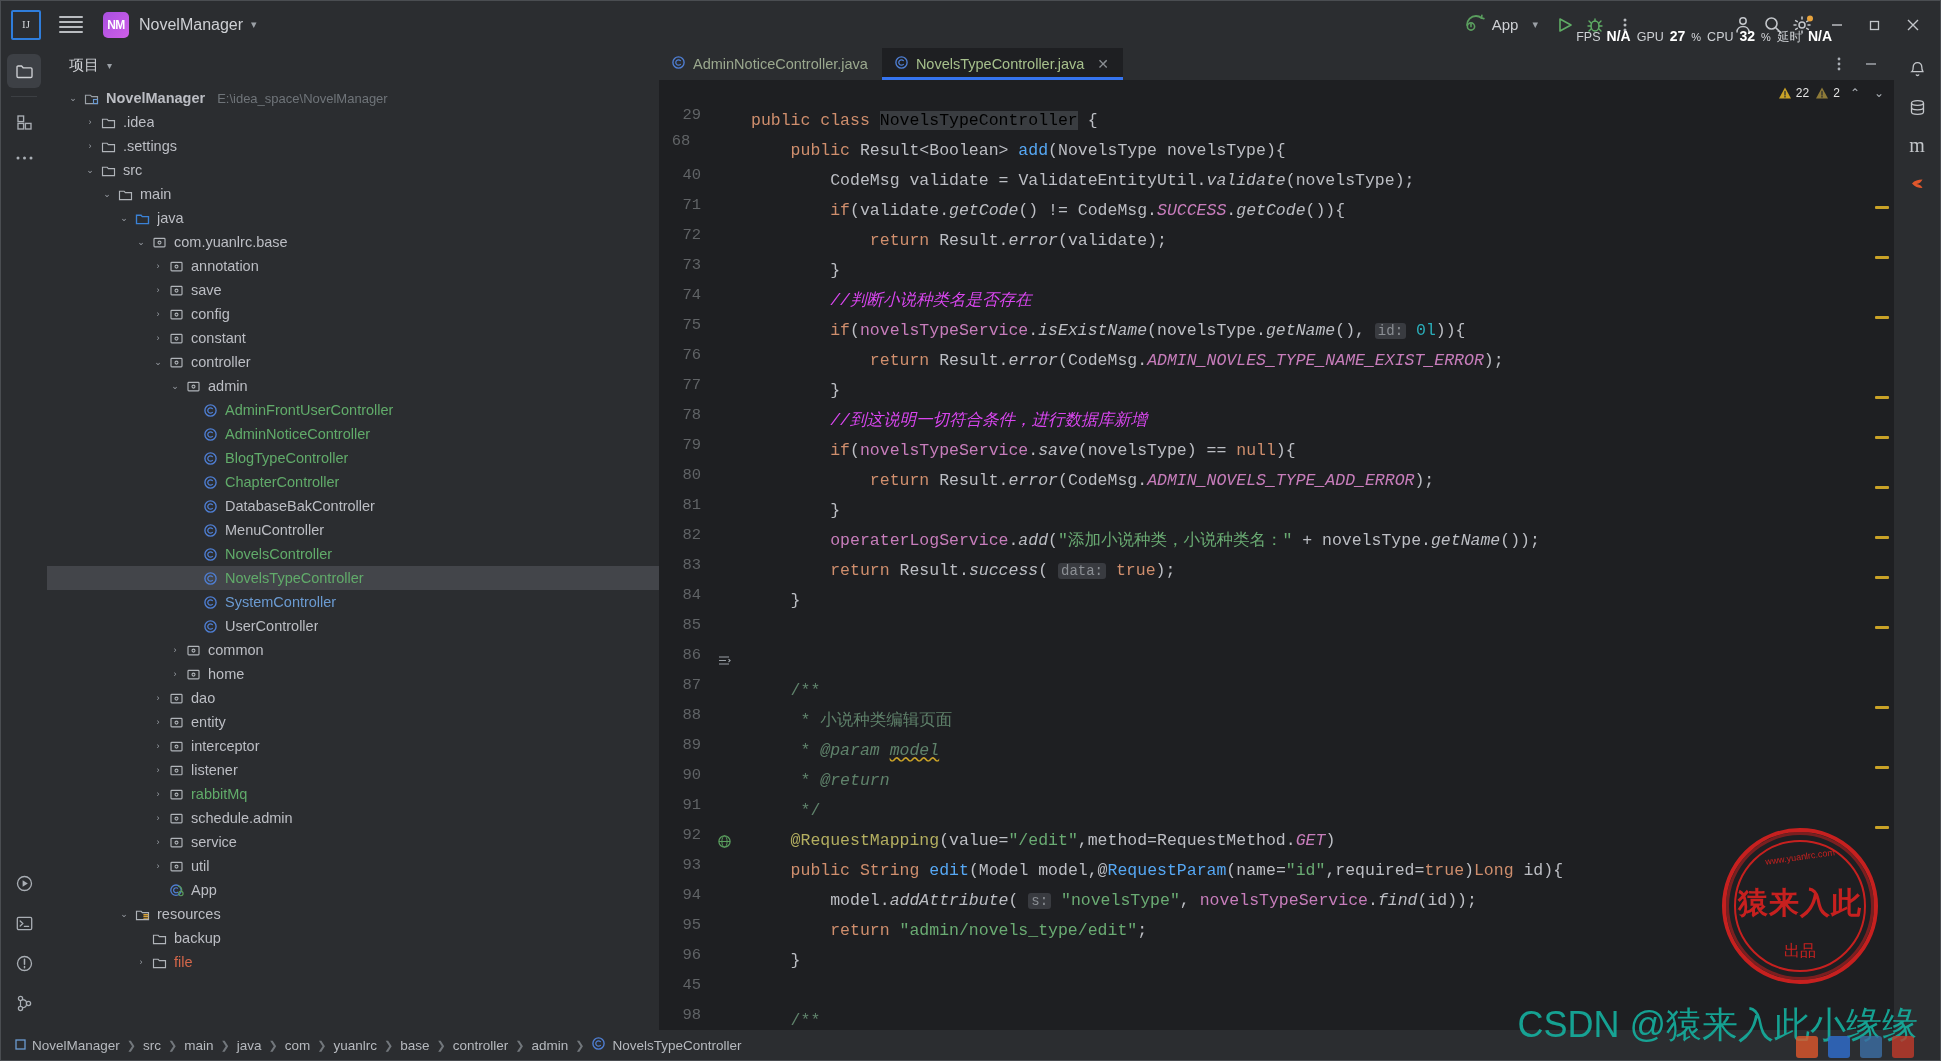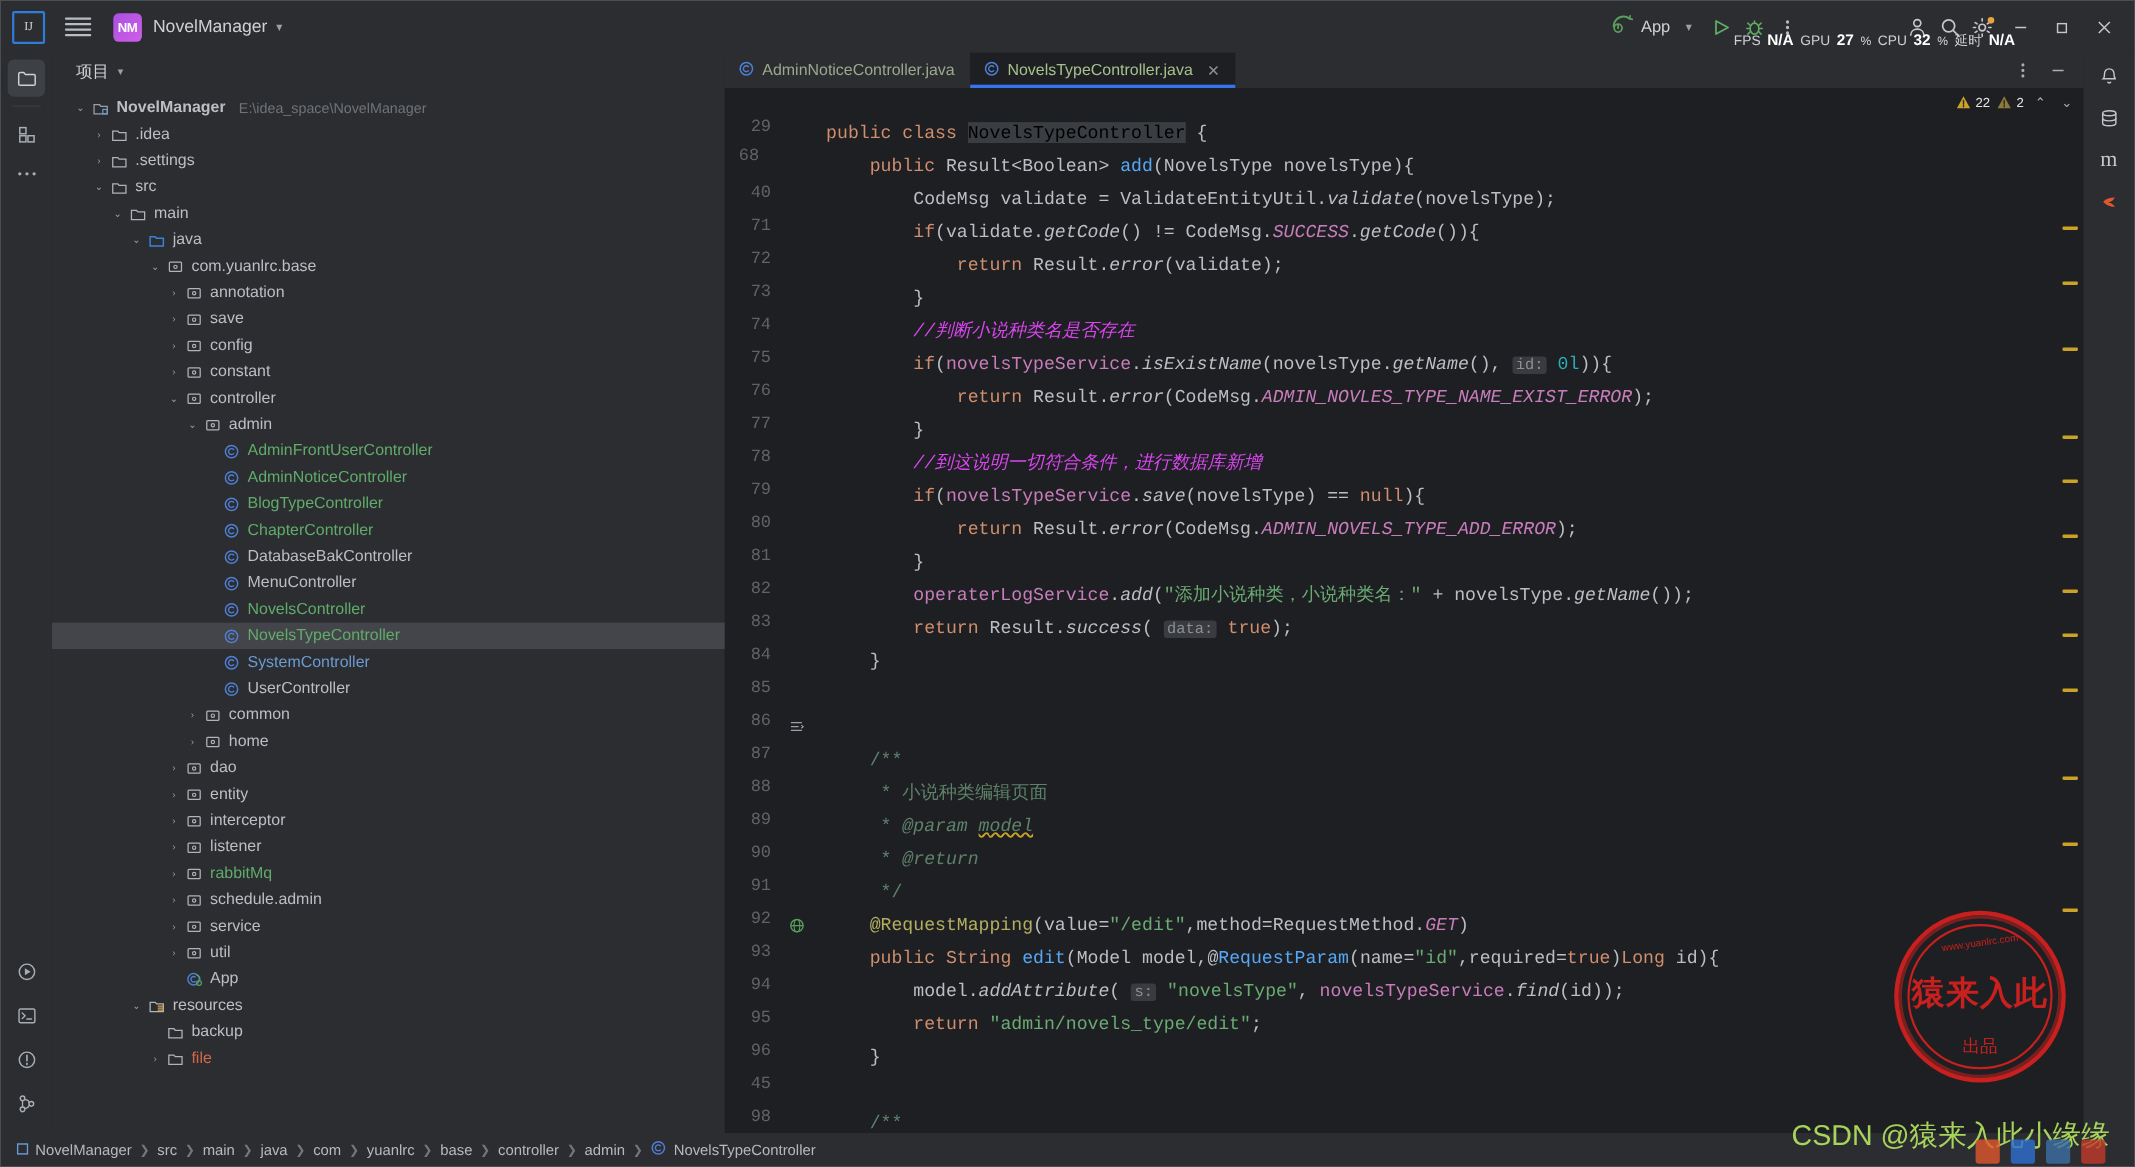--- a/index.html
+++ b/index.html
@@ -131,21 +131,21 @@
          border:4px solid #d6211f;display:flex;align-items:center;justify-content:center;
          opacity:.92;box-shadow:inset 0 0 0 3px rgba(214,33,31,.55);pointer-events:none;}
   .stamp-in{width:128px;height:128px;border-radius:50%;border:2px solid #d6211f;position:relative;
             display:flex;align-items:center;justify-content:center;}
   .stamp-main{color:#d6211f;font-size:30px;font-weight:bold;font-family:"Liberation Serif",serif;
               letter-spacing:1px;transform:translateY(-3px);}
   .stamp-sub{position:absolute;bottom:8px;left:0;right:0;text-align:center;color:#d6211f;
              font-size:16px;font-family:"Liberation Serif",serif;}
   .stamp-url{position:absolute;top:10px;left:0;right:0;text-align:center;color:#d6211f;font-size:9px;
              transform:rotate(-8deg);}
-  .csdn{position:absolute;right:22px;bottom:10px;color:#bef264;font-size:26px;opacity:.85;
+  .csdn{position:absolute;right:22px;bottom:10px;color:#14b8a6;font-size:36px;opacity:.85;
         pointer-events:none;white-space:nowrap;font-family:"Liberation Sans",sans-serif;}
   .taskbar-ghost{position:absolute;right:26px;bottom:2px;display:flex;gap:10px;opacity:.8;pointer-events:none;}
   .tg{width:22px;height:22px;border-radius:3px;}
 </style>
 </head>
 <body>
 
 <div class="app">
 
   <div class="titlebar">

